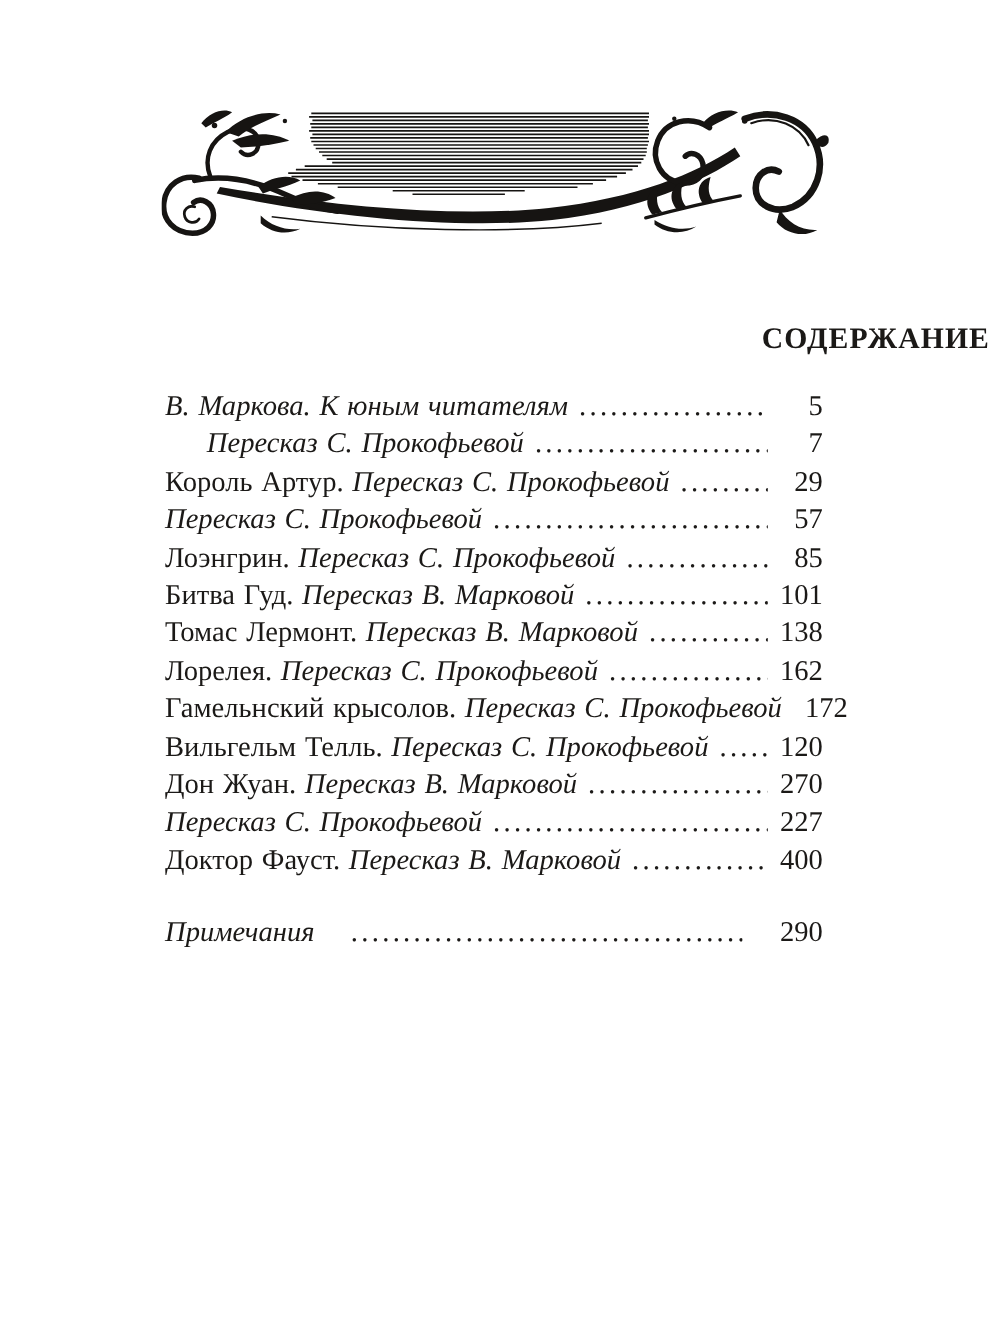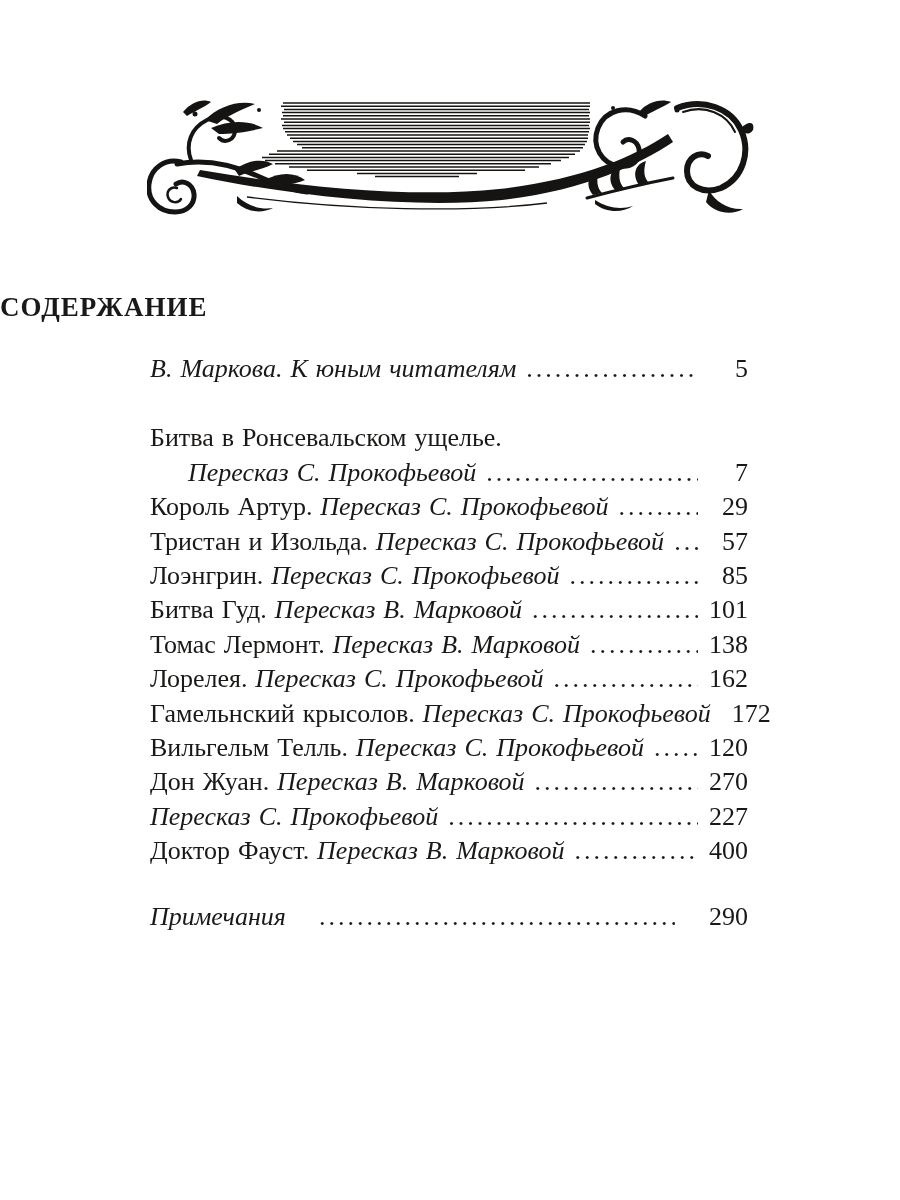--- a/index.html
+++ b/index.html
@@ -15,21 +15,21 @@
 
   
   .ornament {
     position:absolute; left:147px; top:100px;
     width:608px; height:118px;
   }
 
   
   .contents-title {
     position:absolute; top:294px; left:0; width:100%;
-    text-align:left;
+    text-align:right;
     font-weight:bold; font-size:27px; letter-spacing:1px;
     line-height:1;
   }
 
   
   .toc {
     position:absolute; left:150px; top:352px; width:598px;
     font-size:26px; line-height:34.4px;
     word-spacing:1.5px;
   }
@@ -139,43 +139,36 @@
 
   <div class="toc">
 
     <div class="toc-row">
 
       <span class="t-italic">В. Маркова. К юным читателям</span>
       <span class="leader"></span>
       <span class="page-number">5</span>
     </div>
 
-    <div class="toc-row gap-lg no-page">
-      <span class="t-roman">Битва в Ронсевальском ущелье.</span>
-
-      <span class="leader"></span>
-      <span class="page-number"></span>
-    </div>
 
     <div class="toc-row indent">
 
       <span class="t-italic">Пересказ С. Прокофьевой</span>
       <span class="leader"></span>
       <span class="page-number">7</span>
     </div>
 
     <div class="toc-row">
       <span class="t-roman">Король Артур.</span>
       <span class="t-italic">Пересказ С. Прокофьевой</span>
       <span class="leader"></span>
       <span class="page-number">29</span>
     </div>
 
     <div class="toc-row">
-      <span class="t-roman">Тристан и Изольда.</span>
       <span class="t-italic">Пересказ С. Прокофьевой</span>
       <span class="leader"></span>
       <span class="page-number">57</span>
     </div>
 
     <div class="toc-row">
       <span class="t-roman">Лоэнгрин.</span>
       <span class="t-italic">Пересказ С. Прокофьевой</span>
       <span class="leader"></span>
       <span class="page-number">85</span>

